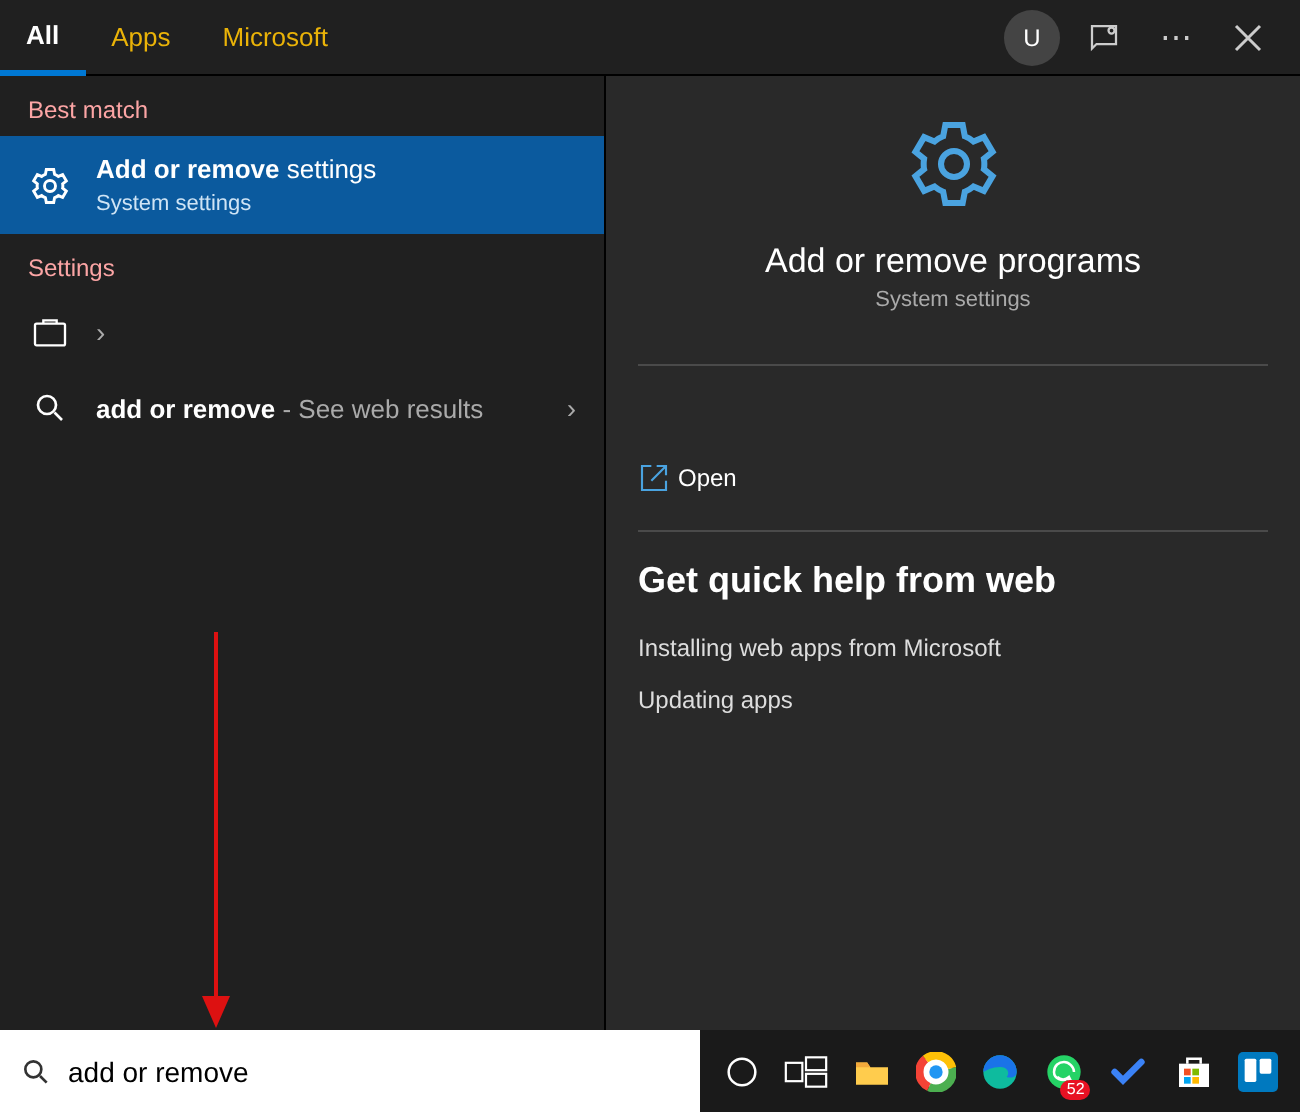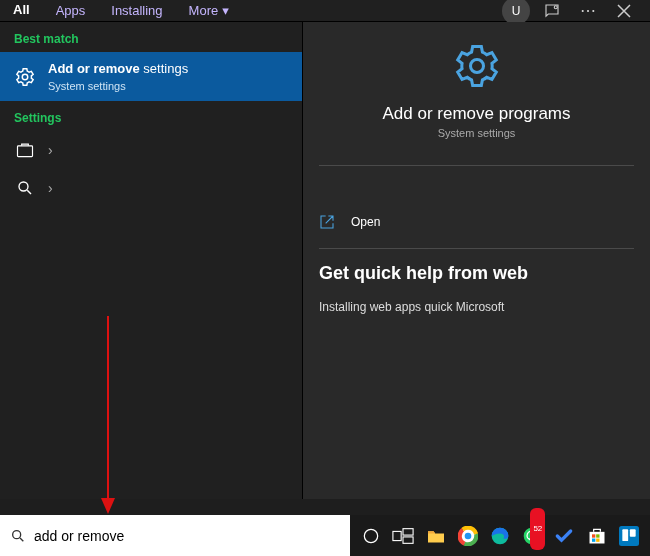--- a/index.html
+++ b/index.html
@@ -1,61 +1,57 @@
 <!DOCTYPE html>
 <html><head>
 <meta charset="utf-8">
 <style>
 * { margin:0; padding:0; box-sizing:border-box; font-family:'Segoe UI',Arial,sans-serif; }
 body { width:650px; height:556px; background:#1e1e1e; color:#fff; position:relative; overflow:hidden; }
-.top-tabs { display:flex; align-items:center; height:22px; background:#202020; border-bottom:1px solid #000; }
-.tab { padding:0 13px; height:38px; display:flex; align-items:center; font-size:13px; color:#c4b5fd; cursor:pointer; }
+.top-tabs { display:flex; align-items:center; height:38px; background:#202020; border-bottom:1px solid #000; }
+.tab { padding:0 13px; height:38px; display:flex; align-items:center; font-size:13px; color:#eab308; cursor:pointer; }
 .tab.active { border-bottom:3px solid #0078d4; color:#fff; font-weight:600; }
 .more-tab { display:flex; align-items:center; gap:4px; }
 .top-right { margin-left:auto; display:flex; align-items:center; gap:8px; padding-right:12px; }
 .circle-btn { width:28px; height:28px; border-radius:50%; background:#444; display:flex; align-items:center; justify-content:center; font-size:12px; cursor:pointer; }
 .icon-btn { width:28px; height:28px; display:flex; align-items:center; justify-content:center; cursor:pointer; color:#ccc; }
 .body-area { display:flex; height:477px; }
 .left-col { width:302px; background:#202020; overflow:hidden; }
 .right-col { flex:1; background:#292929; border-left:1px solid #000; padding:0 16px; }
-.section-label { font-size:12px; font-weight:700; color:#22c55e; padding:10px 14px 6px; }
+.section-label { font-size:12px; font-weight:400; color:#fca5a5; padding:10px 14px 6px; }
 .result-row { display:flex; align-items:center; padding:8px 14px; gap:12px; cursor:pointer; }
 .result-row.selected { background:#0b5a9e; }
 .result-icon { width:22px; height:22px; flex-shrink:0; display:flex; align-items:center; justify-content:center; }
 .result-text { flex:1; font-size:13px; line-height:1.35; }
 .result-text .title b { font-weight:600; }
 .result-text .sub { font-size:11px; color:#bbb; margin-top:1px; }
 .result-row.selected .sub { color:#cfe4f5; }
 .chev { color:#aaa; font-size:14px; }
 .detail-hero { text-align:center; padding:18px 0 12px; }
 .detail-hero svg { width:52px; height:52px; }
 .detail-title { font-size:17px; margin-top:8px; }
 .detail-sub { font-size:11px; color:#aaa; margin-top:3px; }
 .divider { height:1px; background:#4a4a4a; margin:14px 0; }
-.open-row { display:flex; align-items:center; gap:16px; font-size:12px; padding:4px 0; cursor:pointer;margin-top:44px; }
+.open-row { display:flex; align-items:center; gap:4px; font-size:12px; padding:4px 0; cursor:pointer;margin-top:44px; }
 .help-title { font-size:18px; font-weight:600; margin-bottom:10px; margin-top:4px; }
 .help-link { font-size:12px; color:#ddd; padding:6px 0; cursor:pointer; }
 .arrow { position:absolute; left:98px; top:316px; pointer-events:none; }
 .search-bar { position:absolute; bottom:0; left:0; height:41px; width:350px; background:#fff; display:flex; align-items:center; padding:0 10px; gap:8px; }
 .search-bar input { border:none; outline:none; font-size:14px; flex:1; color:#000; background:transparent; }
 .taskbar { position:absolute; bottom:0; left:350px; right:0; height:41px; background:#1a1a1a; display:flex; align-items:center; padding:0 6px; gap:2px; }
 .task-icon { width:32px; height:32px; display:flex; align-items:center; justify-content:center; cursor:pointer; position:relative; }
-.badge { position:absolute; bottom:2px; right:2px; background:#e81123; color:#fff; font-size:8px; border-radius:6px; padding:16px 3px; line-height:10px; }
+.badge { position:absolute; bottom:2px; right:2px; background:#e81123; color:#fff; font-size:8px; border-radius:6px; padding:0 3px; line-height:10px; }
 </style>
 </head>
 <body>
 
 <div class="top-tabs">
   <div class="tab active">All</div>
   <div class="tab">Apps</div>
-  <div class="tab">Installing</div>
-  <div class="tab more-tab">
-    <span>More</span>
-    <span>▾</span>
-  </div>
+  <div class="tab">Microsoft</div>
   <div class="top-right">
     <div class="circle-btn">U</div>
     <div class="icon-btn">
       <svg width="18" height="18" viewBox="0 0 24 24" fill="none" stroke="#ccc" stroke-width="1.5">
           <path d="M4 4h16v12H7l-3 3V4z"></path>
           <circle cx="17" cy="7" r="2"></circle>
         </svg>
     </div>
     <div class="icon-btn">⋯</div>
     <div class="icon-btn">
@@ -91,20 +87,23 @@
       </div>
       <div class="chev">›</div>
     </div>
     <div class="result-row">
       <div class="result-icon">
         <svg viewBox="0 0 24 24" width="18" height="18" fill="none" stroke="#fff" stroke-width="1.8">
             <circle cx="10" cy="10" r="6"></circle>
             <path d="M20 20l-5-5"></path>
           </svg>
       </div>
+      <div class="result-text">
+        <div class="title"><b>add or remove</b><span style="color:#aaa"> - See web results</span></div>
+      </div>
       <div class="chev">›</div>
     </div>
   </div>
 
   <div class="right-col">
     <div class="detail-hero">
       <svg viewBox="0 0 24 24" fill="none" stroke="#4aa3e0" stroke-width="1.4">
           <circle cx="12" cy="12" r="3"></circle>
           <path d="M19 12a7 7 0 0 0-.1-1.2l2-1.6-2-3.4-2.4 1a7 7 0 0 0-2-1.2L14 3h-4l-.5 2.6a7 7 0 0 0-2 1.2l-2.4-1-2 3.4 2 1.6A7 7 0 0 0 5 12c0 .4 0 .8.1 1.2l-2 1.6 2 3.4 2.4-1a7 7 0 0 0 2 1.2L10 21h4l.5-2.6a7 7 0 0 0 2-1.2l2.4 1 2-3.4-2-1.6c.1-.4.1-.8.1-1.2z"></path>
         </svg>
@@ -113,21 +112,22 @@
     </div>
     <div class="divider"></div>
     <div class="open-row">
       <svg width="16" height="16" viewBox="0 0 24 24" fill="none" stroke="#4aa3e0" stroke-width="1.6">
           <path d="M14 3h7v7M21 3L10 14M21 14v7H3V3h7"></path>
         </svg>
       <span>Open</span>
     </div>
     <div class="divider"></div>
     <div class="help-title">Get quick help from web</div>
-    <div class="help-link">Installing web apps quick Microsoft</div>
+    <div class="help-link">Installing web apps from Microsoft</div>
+    <div class="help-link">Updating apps</div>
   </div>
 </div>
 
 <svg class="arrow" width="20" height="198">
   <line x1="10" y1="0" x2="10" y2="182" stroke="#d11" stroke-width="2"></line>
   <polygon points="10,198 3,182 17,182" fill="#d11"></polygon>
 </svg>
 
 <div class="search-bar">
   <svg width="16" height="16" viewBox="0 0 24 24" fill="none" stroke="#333" stroke-width="2">

